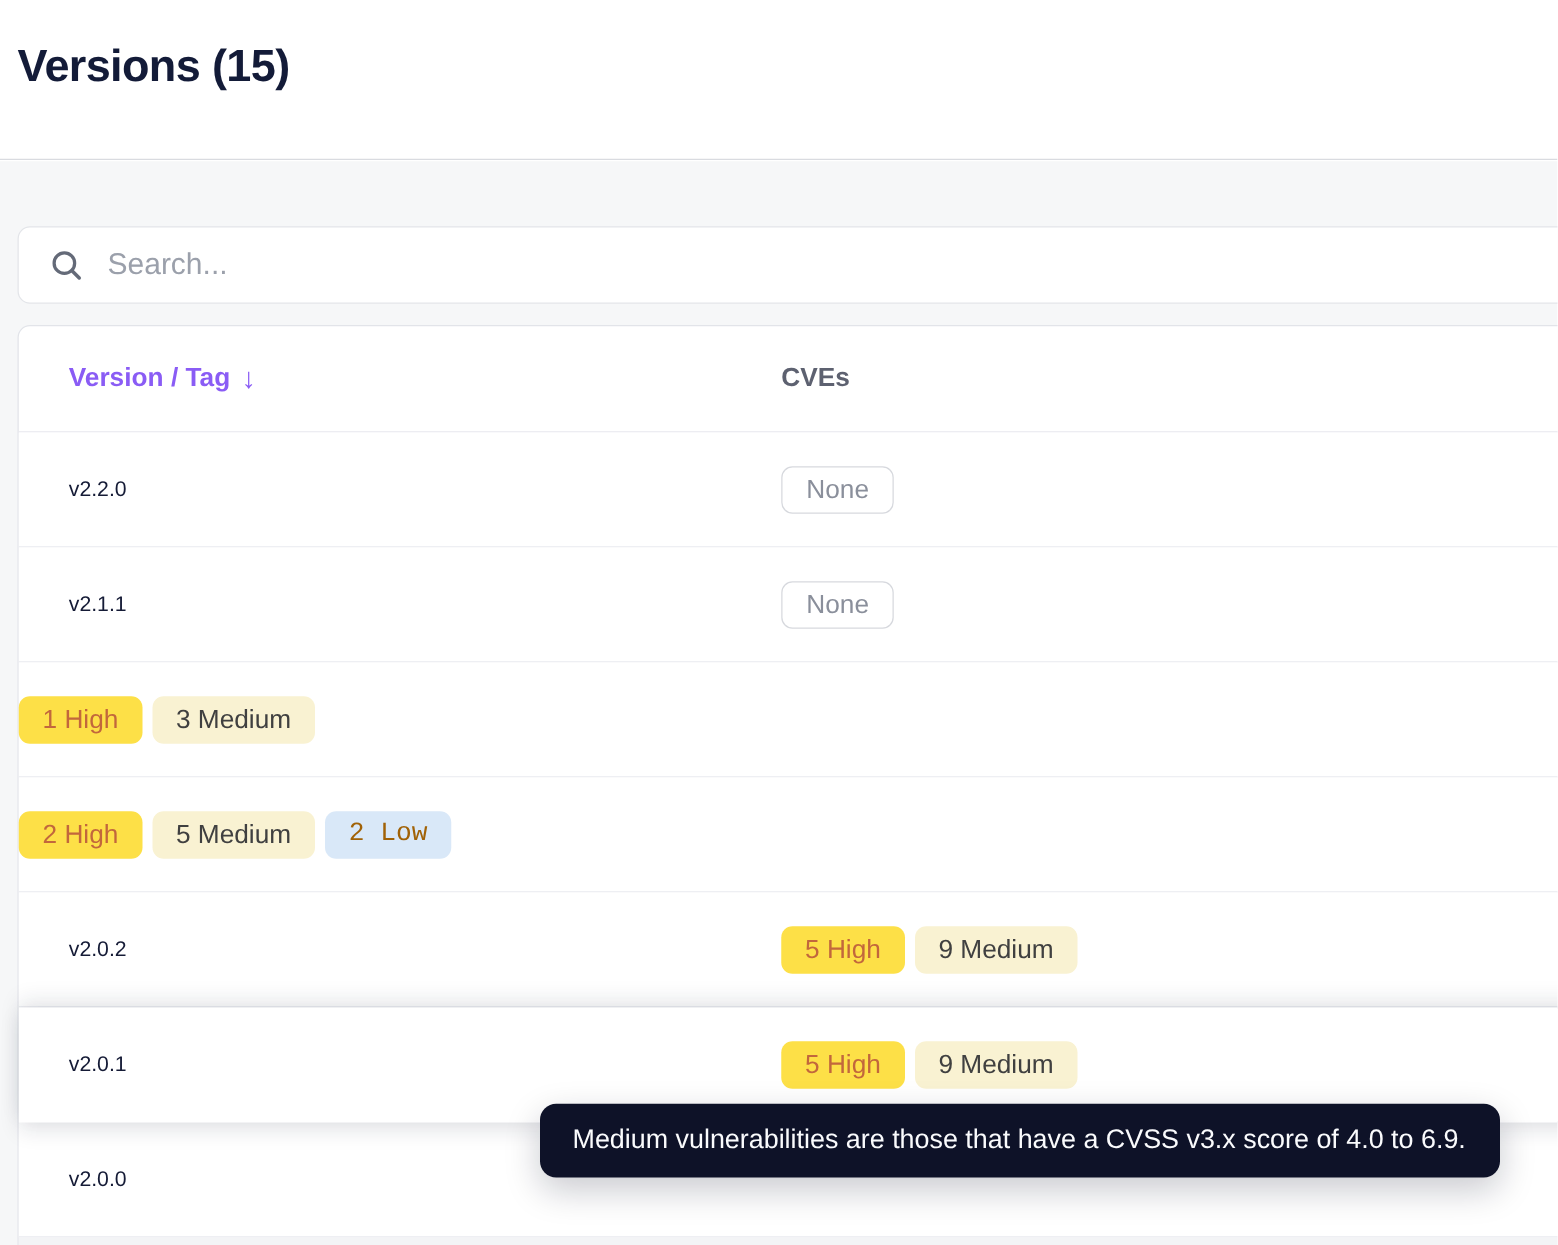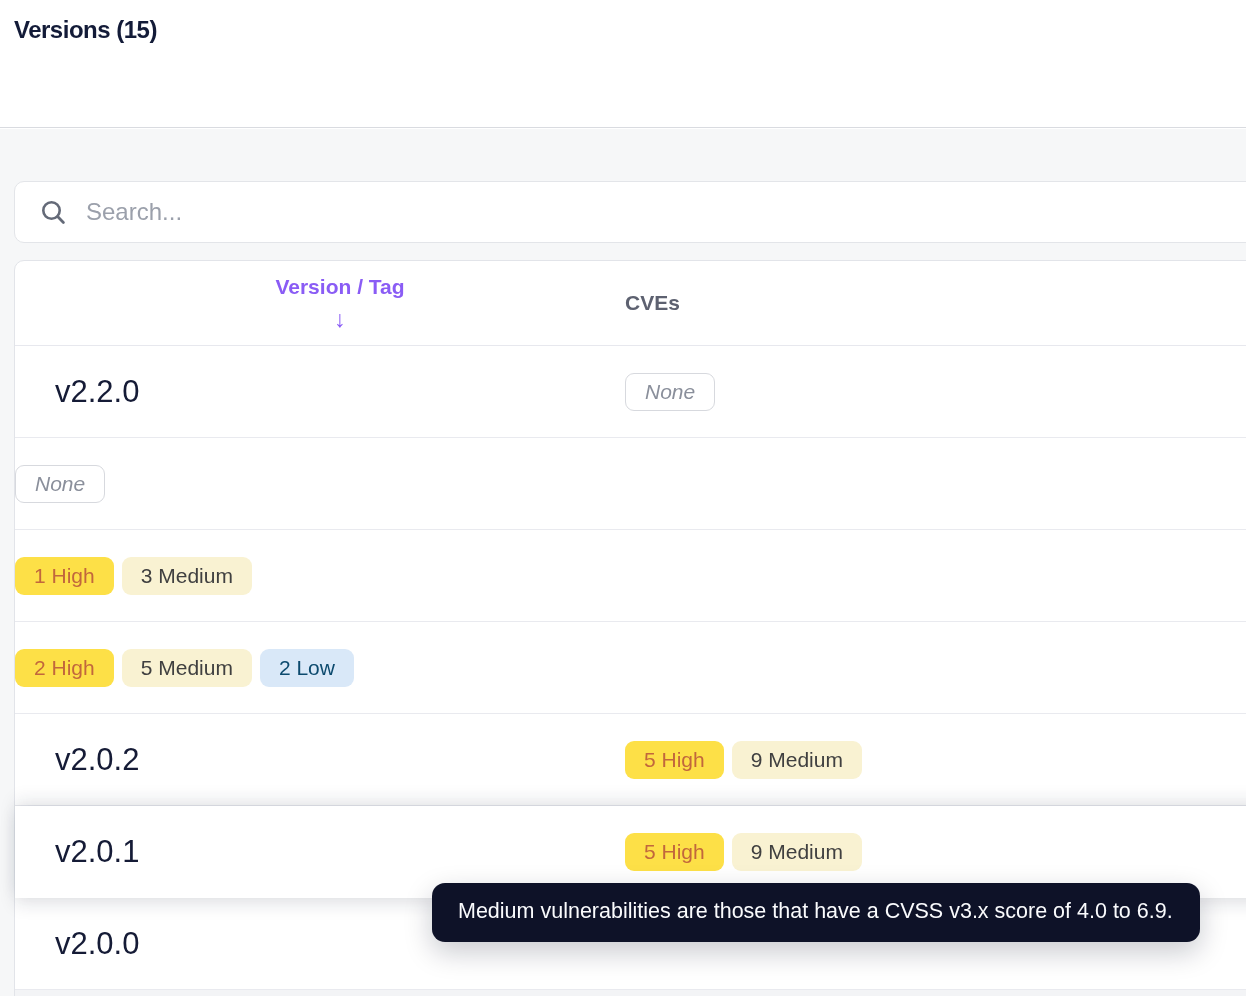--- a/index.html
+++ b/index.html
@@ -23,22 +23,22 @@
     position: absolute;
     top: 0; left: 0; right: 0;
     height: 128px;
     background: #ffffff;
     border-bottom: 1px solid #d9dbe0;
     box-sizing: border-box;
   }
   .page-title {
     position: absolute;
     left: 14px;
-    top: 16px;
-    font-size: 24px;
+    top: 32px;
+    font-size: 36px;
     font-weight: 700;
     letter-spacing: -0.5px;
     color: #131b38;
   }
   
   .content {
     position: absolute;
     top: 129px; left: 0; right: 0; bottom: 0;
     background: #f6f7f8;
   }
@@ -89,24 +89,22 @@
     border-bottom: 1px solid #e7e8ee;
     box-sizing: border-box;
   }
   .col-version { width: 610px; padding-left: 40px; box-sizing: border-box; flex: 0 0 auto; }
   .col-cves { flex: 1; }
   .th-version {
     color: #8a5cf5;
     font-size: 21px;
     font-weight: 700;
     display: flex;
-    align-items: center;
     gap: 9px;
     cursor: pointer;
-    flex-direction: column;
   }
   .sort-arrow { font-size: 23px; font-weight: 400; line-height: 1; }
   .th-cves {
     color: #5d6170;
     font-size: 21px;
     font-weight: 700;
   }
   .trow {
     height: 92px;
     display: flex;
@@ -115,39 +113,39 @@
     box-sizing: border-box;
     background: #ffffff;
     position: relative;
   }
   .trow.hovered {
     border-bottom-color: transparent;
     box-shadow: 0 -7px 16px rgba(22, 28, 52, 0.09), 0 7px 16px rgba(22, 28, 52, 0.11);
     z-index: 2;
   }
   .version-text {
-    font-size: 31px;
+    font-size: 17px;
     color: #151b36;
   }
   .badges { display: flex; align-items: center; gap: 8px; }
   .badge {
     height: 38px;
     display: inline-flex;
     align-items: center;
     padding: 0 19px;
     border-radius: 9px;
     font-size: 21px;
     font-weight: 500;
     box-sizing: border-box;
     white-space: nowrap;
   }
-  .badge.none   { background: #ffffff; border: 1px solid #d7d9de; color: #8a8f9b; font-style: italic; }
+  .badge.none   { background: #ffffff; border: 1px solid #d7d9de; color: #8a8f9b; }
   .badge.high   { background: #fde047; color: #c2673c; }
   .badge.medium { background: #f9f2d2; color: #404040; }
-  .badge.low    { background: #d9e8f8; color: #0c4a6e; }
+  .badge.low    { background: #d9e8f8; color: #a16207; font-family: Liberation Mono, monospace; }
   .row-stub {
     height: 6px;
     background: #f3f4f6;
   }
   
   .tooltip {
     position: absolute;
     left: 432px;
     top: 883px;
     width: 768px;
@@ -196,20 +194,21 @@
         </div>
       </div>
       <div id="table-body">
           <div class="trow">
             <div class="col-version version-text">v2.2.0</div>
             <div class="col-cves badges">
               <span class="badge none">None</span>
             </div>
           </div>
           <div class="trow">
+            <div class="col-version version-text">v2.1.1</div>
             <div class="col-cves badges">
               <span class="badge none">None</span>
             </div>
           </div>
           <div class="trow">
             <div class="col-cves badges">
               <span class="badge high">1 High</span>
               <span class="badge medium">3 Medium</span>
             </div>
           </div>

